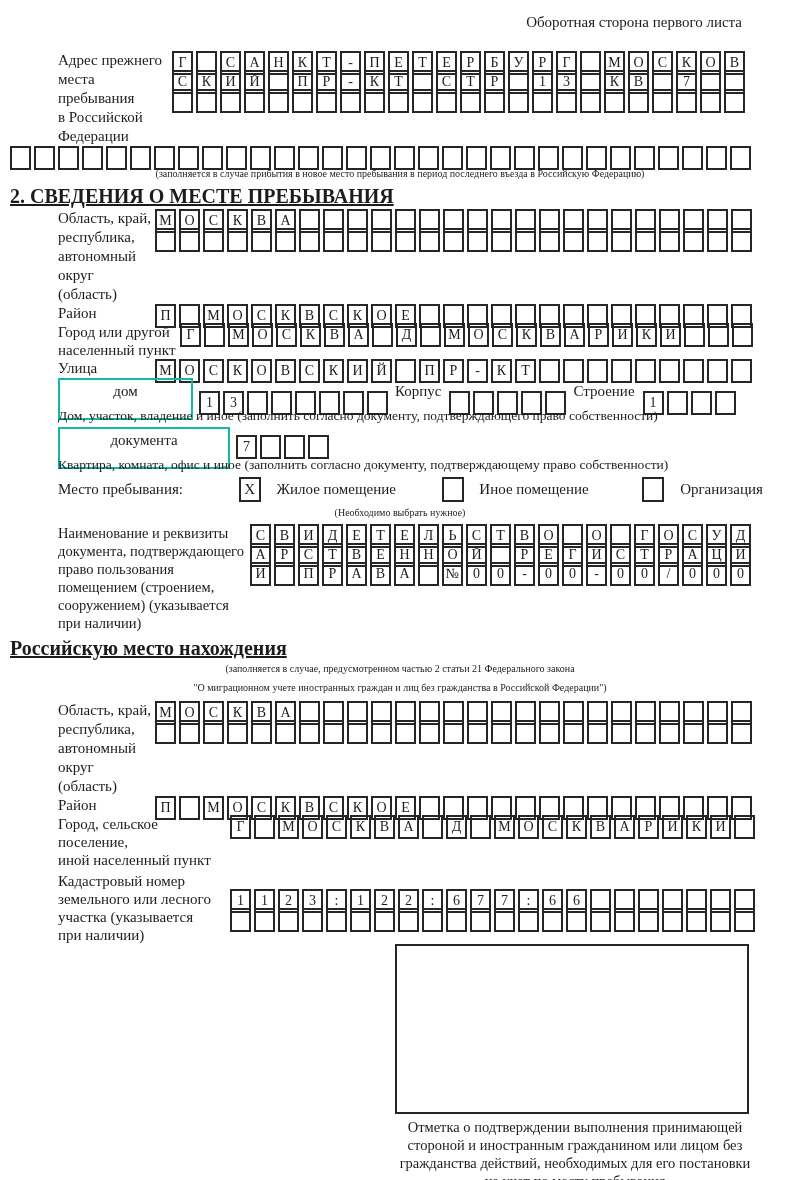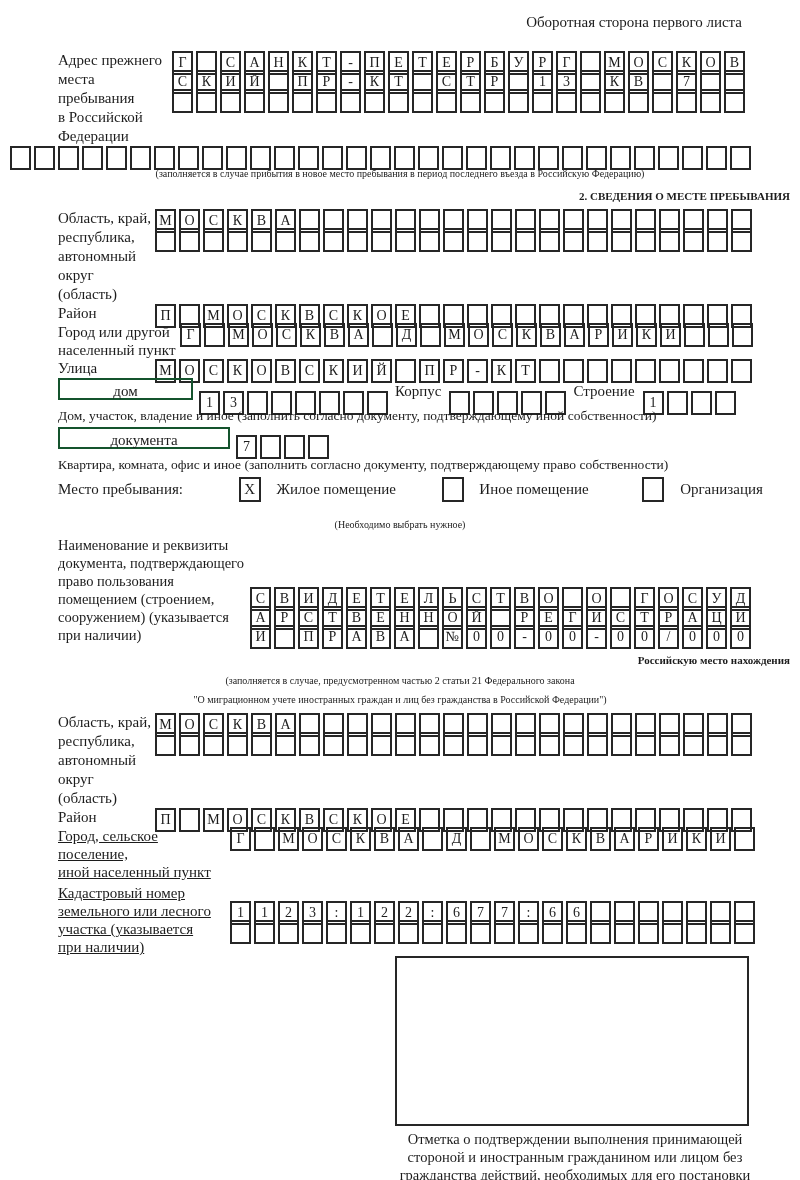--- a/index.html
+++ b/index.html
@@ -24,44 +24,44 @@
     display:inline-block; width:22px; height:25px;
     border:2px solid #262626; text-align:center; line-height:21px;
     font-size:15px; vertical-align:middle;
   }
 
   .addr-block { margin-top:20px; display:flex; padding-left:48px; }
   .addr-label { flex:0 0 114px; white-space:pre-line; line-height:19px; font-size:15px; }
   .full-row { margin-left:-48px; }
 
   .center-note { text-align:center; font-size:10px; line-height:17px; margin-top:2px; }
-  .sec-title { text-align:right; font-weight:bold; font-size:11px; line-height:20px; margin-top:4px; }
+  .sec-title { text-align:left; font-weight:bold; font-size:20px; line-height:20px; margin-top:4px;text-decoration:underline; }
 
   .frow { display:flex; padding-left:48px; align-items:flex-start; }
   .flabel { flex:0 0 97px; white-space:pre-line; line-height:19px; font-size:15px; }
   .flabel.w122 { flex:0 0 122px; line-height:18px; }
-  .flabel.w172 { flex:0 0 172px; line-height:18px;text-decoration:underline; }
+  .flabel.w172 { flex:0 0 172px; line-height:18px; }
   .flabel.w192 { flex:0 0 192px; line-height:18px; font-size:14.5px; }
   .rows-col { display:flex; flex-direction:column; }
 
   .rectfield {
-    display:inline-block; height:22px; border:2px solid #14532d;
+    display:inline-block; height:42px; border:2px solid #14b8a6;
     text-align:center; line-height:22px; font-size:15px; vertical-align:top;
   }
   .rect-dom { width:135px; margin-right:6px; }
   .rect-kv  { width:172px; margin-right:6px; }
   .inline-lbl { display:inline-block; line-height:26px; margin:0 8px 12px 4px; font-size:15px; }
   .hrow { padding-left:48px; white-space:nowrap; height:30px; }
   .small-note { font-size:13.5px; line-height:16px; padding-left:48px; }
 
   .mesto-row { padding-left:48px; margin-top:4px; height:26px; white-space:nowrap; }
   .mesto-row .lbl { display:inline-block; vertical-align:middle; }
   .opt-lbl { display:inline-block; vertical-align:middle; margin-left:12px; }
 
-  .doc-block { margin-top:3px;align-items:flex-end; }
+  .doc-block { margin-top:3px; }
   .fact-title { margin-top:6px; }
 
   .stamp-box {
     margin-left:385px; margin-top:0;
     width:354px; height:170px; border:2px solid #262626;
   }
   .stamp-caption {
     margin-left:385px; margin-top:4px; width:360px;
     text-align:center; font-size:14.5px; line-height:18px;
   }
@@ -112,37 +112,37 @@
   </div>
 
   <div class="frow">
     <div class="flabel">Улица</div>
     <div class="boxrow"><span class="cell">М</span><span class="cell">О</span><span class="cell">С</span><span class="cell">К</span><span class="cell">О</span><span class="cell">В</span><span class="cell">С</span><span class="cell">К</span><span class="cell">И</span><span class="cell">Й</span><span class="cell"></span><span class="cell">П</span><span class="cell">Р</span><span class="cell">-</span><span class="cell">К</span><span class="cell">Т</span><span class="cell"></span><span class="cell"></span><span class="cell"></span><span class="cell"></span><span class="cell"></span><span class="cell"></span><span class="cell"></span><span class="cell"></span><span class="cell"></span></div>
   </div>
 
   <div class="hrow">
     <span class="rectfield rect-dom">дом</span><span class="boxrow" style="display:inline-block;"><span class="cell">1</span><span class="cell">3</span><span class="cell"></span><span class="cell"></span><span class="cell"></span><span class="cell"></span><span class="cell"></span><span class="cell"></span></span><span class="inline-lbl">Корпус</span><span class="boxrow" style="display:inline-block;"><span class="cell"></span><span class="cell"></span><span class="cell"></span><span class="cell"></span><span class="cell"></span></span><span class="inline-lbl">Строение</span><span class="boxrow" style="display:inline-block;"><span class="cell">1</span><span class="cell"></span><span class="cell"></span><span class="cell"></span></span>
   </div>
-  <div class="small-note">Дом, участок, владение и иное (заполнить согласно документу, подтверждающему иной собственности)</div>
+  <div class="small-note">Дом, участок, владение и иное (заполнить согласно документу, подтверждающего право собственности)</div>
 
   <div class="hrow" style="margin-top:3px;">
     <span class="rectfield rect-kv">документа</span><span class="boxrow" style="display:inline-block;"><span class="cell">7</span><span class="cell"></span><span class="cell"></span><span class="cell"></span></span>
   </div>
   <div class="small-note">Квартира, комната, офис и иное (заполнить согласно документу, подтверждающему право собственности)</div>
 
   <div class="mesto-row">
     <span class="lbl">Место пребывания:</span>
     <span class="chk" style="margin-left:52px;">X</span>
     <span class="opt-lbl">Жилое помещение</span>
     <span class="chk" style="margin-left:42px;"></span>
     <span class="opt-lbl">Иное помещение</span>
     <span class="chk" style="margin-left:50px;"></span>
     <span class="opt-lbl">Организация</span>
   </div>
-  <div class="center-note" style="margin-top:13px;">(Необходимо выбрать нужное)</div>
+  <div class="center-note" style="margin-top:1px;">(Необходимо выбрать нужное)</div>
 
   <div class="frow doc-block">
     <div class="flabel w192">Наименование и реквизиты
 документа, подтверждающего
 право пользования
 помещением (строением,
 сооружением) (указывается
 при наличии)</div>
     <div class="rows-col">
       <div class="boxrow"><span class="cell">С</span><span class="cell">В</span><span class="cell">И</span><span class="cell">Д</span><span class="cell">Е</span><span class="cell">Т</span><span class="cell">Е</span><span class="cell">Л</span><span class="cell">Ь</span><span class="cell">С</span><span class="cell">Т</span><span class="cell">В</span><span class="cell">О</span><span class="cell"></span><span class="cell">О</span><span class="cell"></span><span class="cell">Г</span><span class="cell">О</span><span class="cell">С</span><span class="cell">У</span><span class="cell">Д</span></div>

